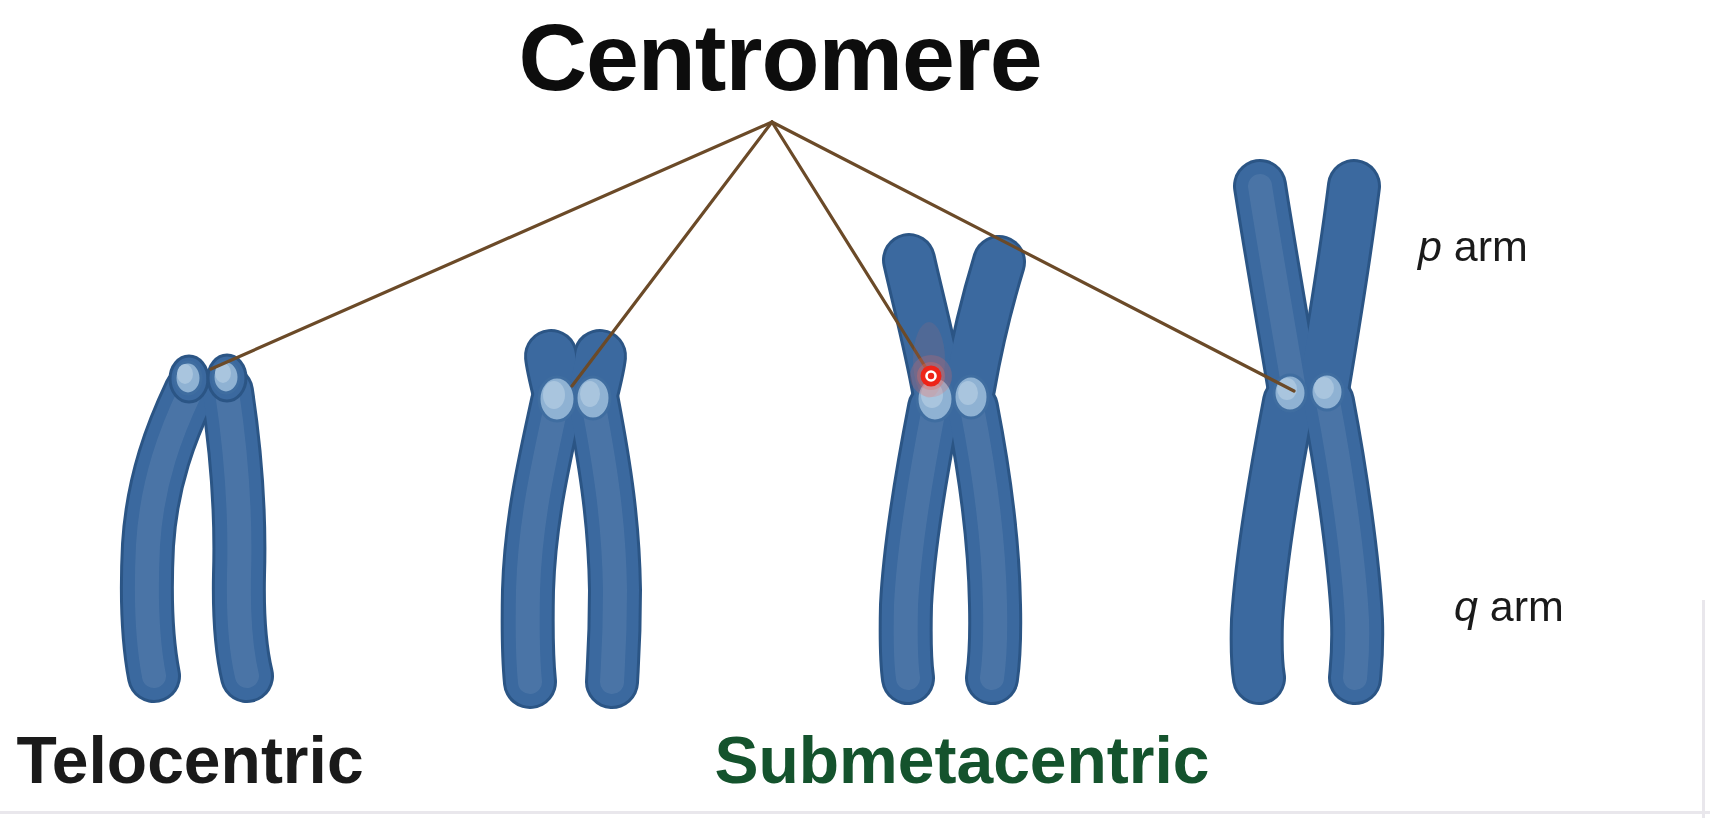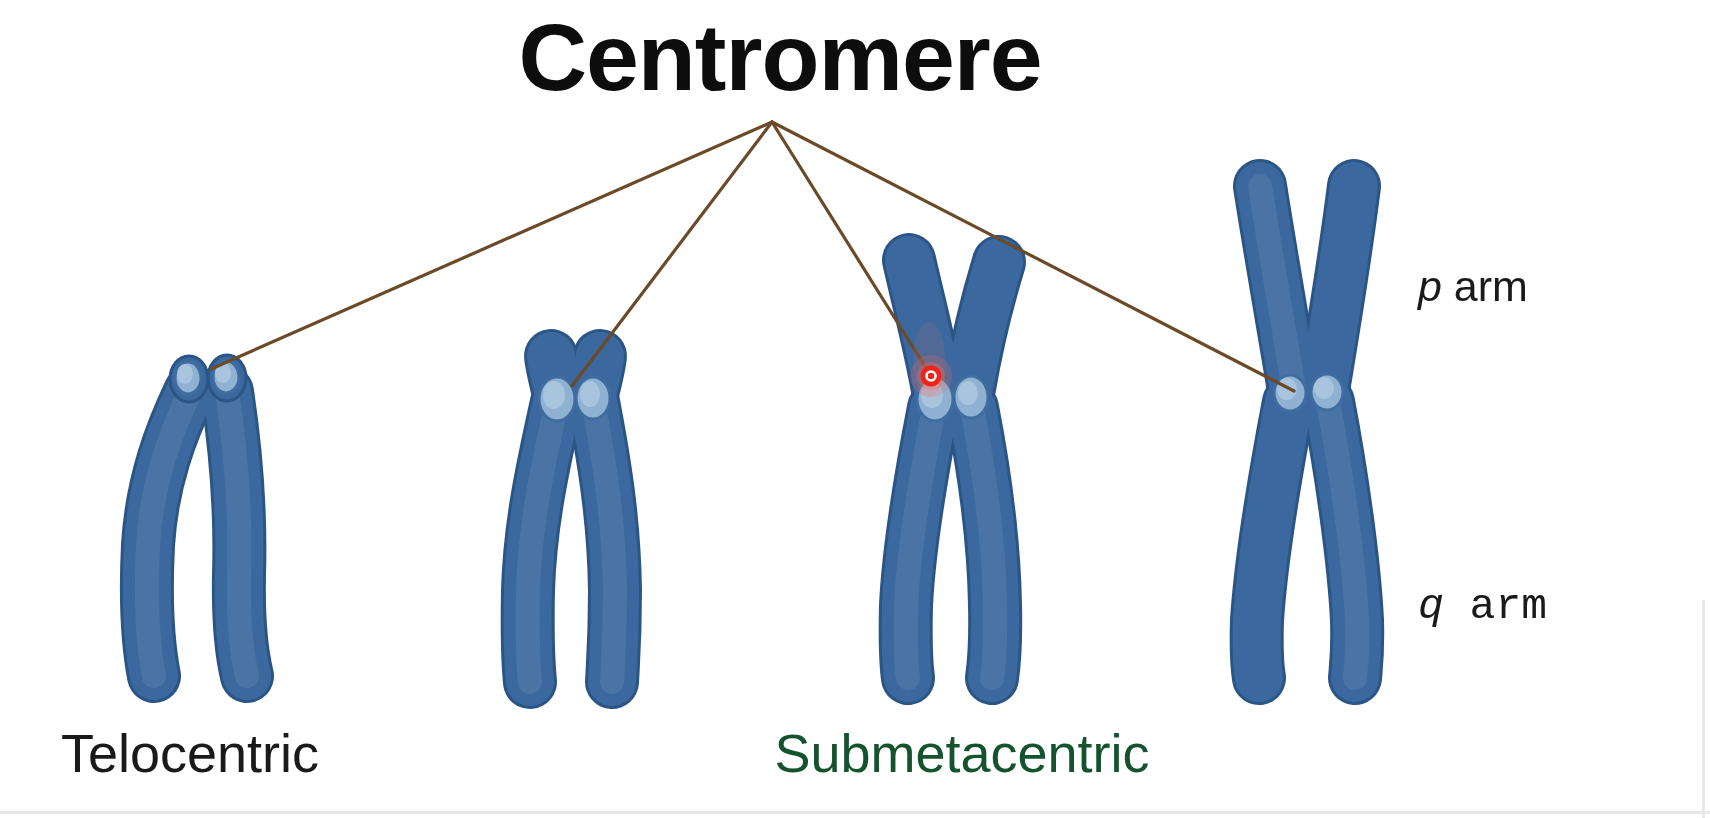--- a/index.html
+++ b/index.html
@@ -76,22 +76,22 @@
     font-size: 43px;
     color: var(--arm-label-text, #1a1a1a);
     white-space: nowrap;
   }
   .arm-label .symbol { font-style: italic; }
   .arm-label .word { white-space: pre; }
   .type-label {
     position: absolute;
     top: 724px;
     transform: translateX(-50%);
-    font-size: 54px;
-    font-weight: 400;
+    font-size: 66px;
+    font-weight: 700;
     white-space: nowrap;
     line-height: 1.1;
   }
   .edge-bottom {
     position: absolute;
     left: 0; bottom: 4px;
     width: 100%; height: 3px;
     background: var(--edge-line, #e9e7ec);
   }
   .edge-right {
@@ -186,24 +186,24 @@
     <g>
       <ellipse cx="929" cy="360" rx="16" ry="38" fill="var(--marker-glow, #f06a5e)" opacity="0.12"></ellipse>
       <circle cx="931" cy="376" r="21" fill="var(--marker-glow, #f06a5e)" opacity="0.22"></circle>
       <circle cx="931" cy="376" r="14" fill="var(--marker-glow, #f06a5e)" opacity="0.32"></circle>
       <circle cx="931" cy="376" r="10.5" fill="var(--marker-red, #ee2418)"></circle>
       <circle cx="931" cy="376" r="5.8" fill="#ffffff"></circle>
       <circle cx="931" cy="376" r="3.2" fill="var(--marker-red, #ee2418)"></circle>
     </g>
   </svg>
 
-  <div class="arm-label" style="left:1418px; top:222px;margin-top:40px;">
+  <div class="arm-label" style="left:1418px; top:222px;">
     <span class="symbol">p</span><span class="word"> arm</span>
   </div>
-  <div class="arm-label" style="left:1418px; top:582px;font-family:Liberation Mono, monospace;">
+  <div class="arm-label" style="left:1454px; top:582px;">
     <span class="symbol">q</span><span class="word"> arm</span>
   </div>
 
   <div class="type-label" style="left: 190px; color: rgb(26, 26, 26);">Telocentric</div>
   <div class="type-label" style="left: 962px; color: #14532d;">Submetacentric</div>
 
   <div class="edge-bottom"></div>
   <div class="edge-right"></div>
 </div>
 

